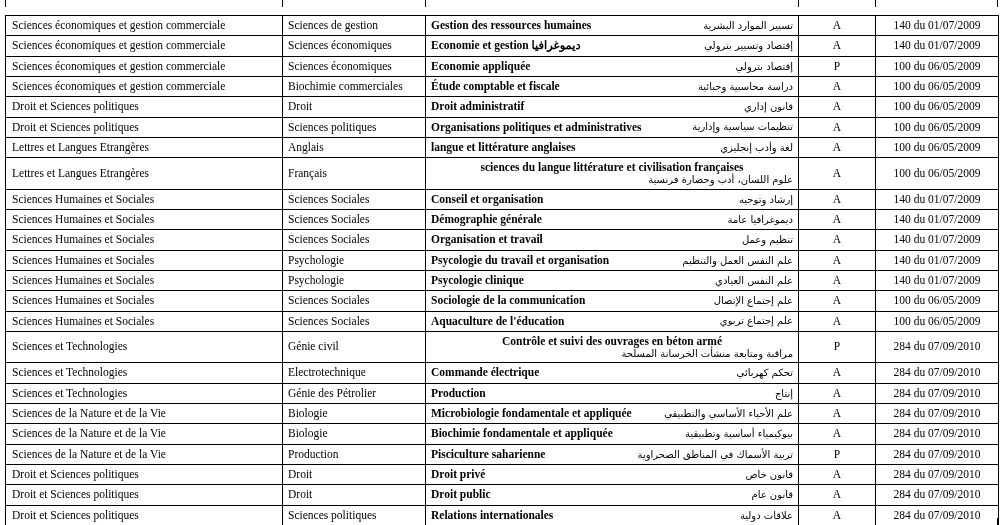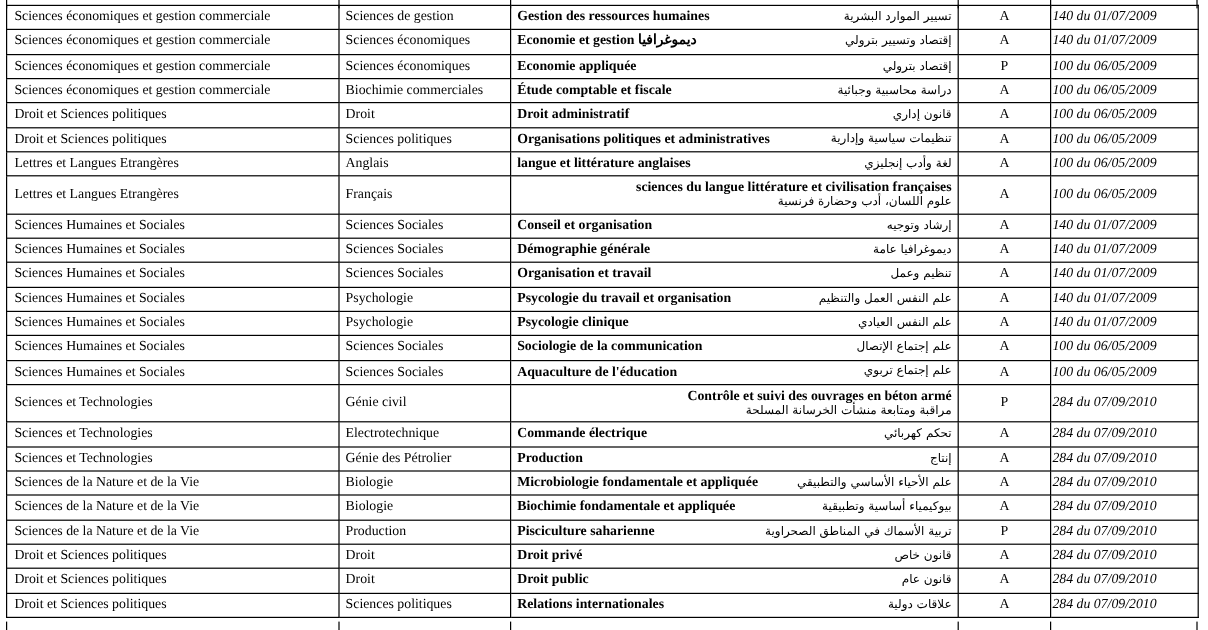--- a/index.html
+++ b/index.html
@@ -14,41 +14,41 @@
   }
   .page {
     position: relative;
     width: 1007px;
     height: 525px;
     background: #ffffff;
   }
   table.programs {
     position: absolute;
     left: 5px;
-    top: 4px;
+    top: 15px;
     width: 993px;
     height: 511px;
     border-collapse: collapse;
     table-layout: fixed;
   }
   table.programs td {
     border: 1px solid #000000;
     vertical-align: middle;
     font-size: 11.5px;
     line-height: 1.15;
     overflow: hidden;
   }
   tr.row { height: 20px; }
   tr.row.tall { height: 31px; }
   td.c-domain { padding: 0 6px; }
   td.c-field  { padding: 0 5px; margin-left: 20px; }
   td.c-spec   { padding: 1px 5px; }
   .spec {
     display: flex;
-    justify-content: flex-end;
+    justify-content: center;
     align-items: center;
     flex-wrap: nowrap;
     gap: 4px;
   }
   tr.tall .spec { flex-wrap: wrap; row-gap: 0; }
   .spec .fr {
     font-weight: bold;
     font-size: 11.5px;
     white-space: nowrap;
   }
@@ -61,22 +61,21 @@
     text-align: right;
     white-space: nowrap;
     direction: rtl;
   }
   tr.tall .spec .ar { white-space: normal; }
   td.c-ap {
     text-align: center;
     font-size: 12px;
   }
   td.c-ref {
-    text-align: left;
-    font-style: italic;
+    text-align: center;
     font-size: 11.5px;
   }
   
   .stub {
     position: absolute;
     width: 1px;
     background: #000000;
   }
   .stub.top { top: 0; height: 7px; }
   .stub.bottom { top: 518px; height: 7px; }

